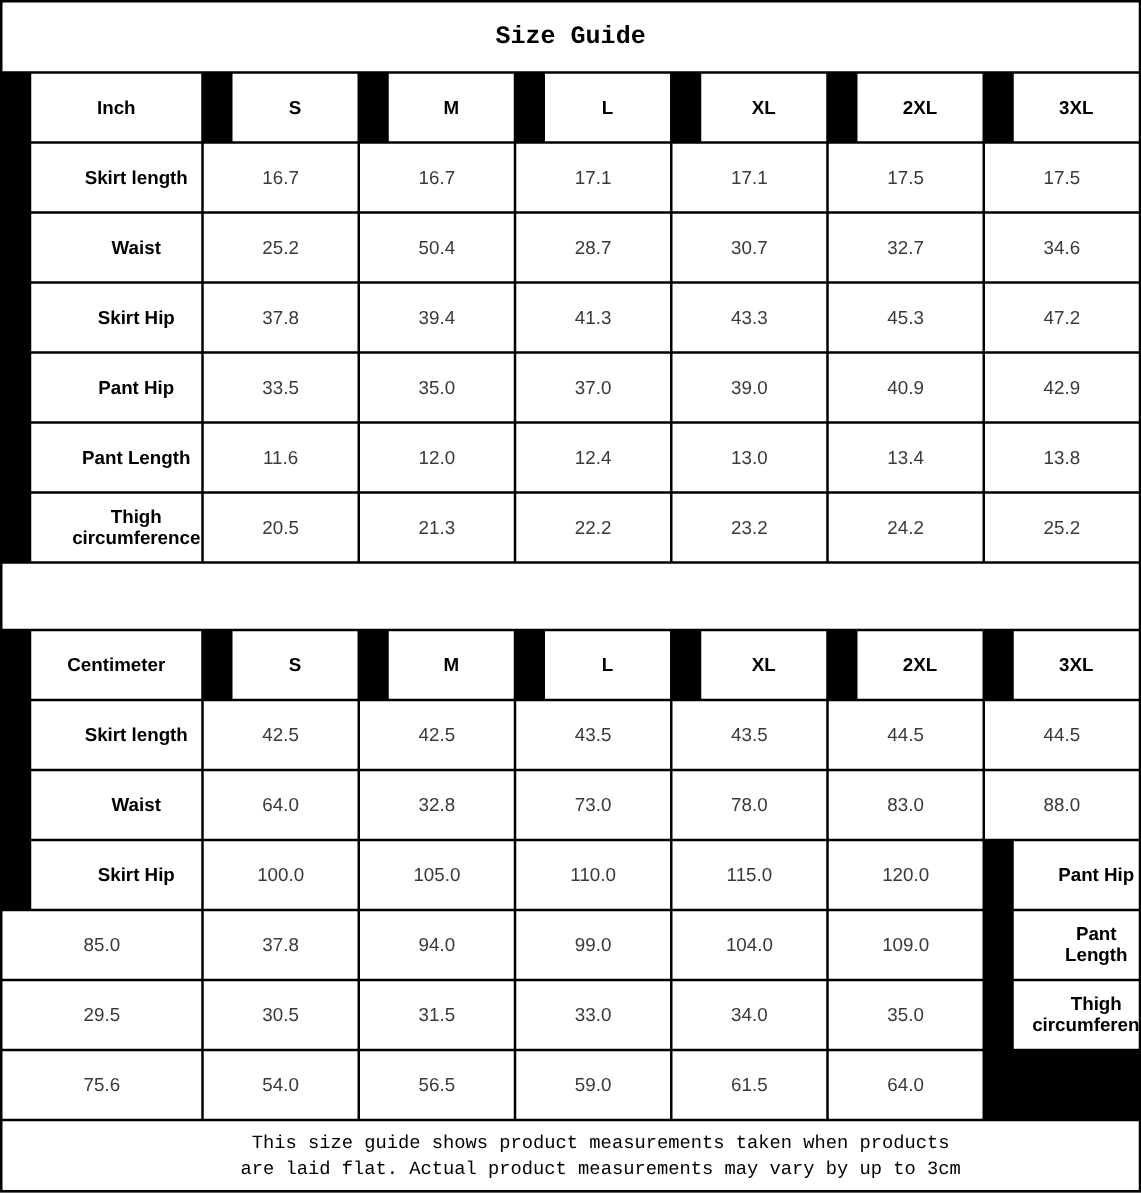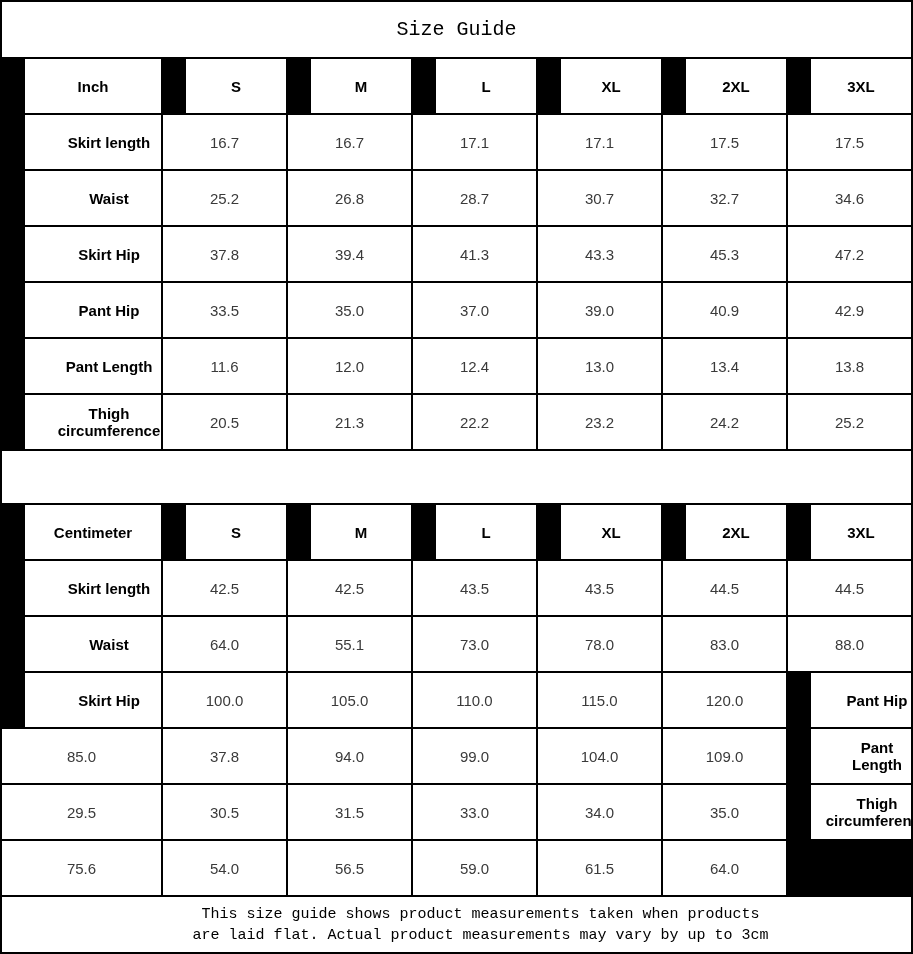--- a/index.html
+++ b/index.html
@@ -11,21 +11,21 @@
     gap:2px;padding:2px;
   }
   .c{
     background:#fff;display:flex;align-items:center;justify-content:center;
     font-family:"Liberation Sans",sans-serif;font-size:15px;color:#3a3a3a;
     overflow:hidden;text-align:center;
   }
   .hdr,.lbl{font-weight:bold;color:#000;margin-left:23px;}
   .lbl{font-size:15px;padding-left:32px;}
   .span7{grid-column:1 / -1;}
-  .title{font-family:"Liberation Mono",monospace;font-size:20px;color:#000;font-weight:normal;}
+  .title{font-family:"Liberation Mono",monospace;font-size:20px;color:#000;font-weight:bold;}
   .footer{font-family:"Liberation Mono",monospace;font-size:15px;color:#000;flex-direction:column;line-height:1.4;padding-left:48px;}
 </style>
 </head>
 <body>
 
 <div class="wrap">
 
   <div class="c span7 title">Size Guide</div>
 
   <div class="c hdr">Inch</div>
@@ -39,21 +39,21 @@
   <div class="c lbl">Skirt length</div>
   <div class="c">16.7</div>
   <div class="c">16.7</div>
   <div class="c">17.1</div>
   <div class="c">17.1</div>
   <div class="c">17.5</div>
   <div class="c">17.5</div>
 
   <div class="c lbl">Waist</div>
   <div class="c">25.2</div>
-  <div class="c">26.8</div>
+  <div class="c">50.4</div>
   <div class="c">28.7</div>
   <div class="c">30.7</div>
   <div class="c">32.7</div>
   <div class="c">34.6</div>
 
   <div class="c lbl">Skirt Hip</div>
   <div class="c">37.8</div>
   <div class="c">39.4</div>
   <div class="c">41.3</div>
   <div class="c">43.3</div>
@@ -97,21 +97,21 @@
   <div class="c lbl">Skirt length</div>
   <div class="c">42.5</div>
   <div class="c">42.5</div>
   <div class="c">43.5</div>
   <div class="c">43.5</div>
   <div class="c">44.5</div>
   <div class="c">44.5</div>
 
   <div class="c lbl">Waist</div>
   <div class="c">64.0</div>
-  <div class="c">55.1</div>
+  <div class="c">32.8</div>
   <div class="c">73.0</div>
   <div class="c">78.0</div>
   <div class="c">83.0</div>
   <div class="c">88.0</div>
 
   <div class="c lbl">Skirt Hip</div>
   <div class="c">100.0</div>
   <div class="c">105.0</div>
   <div class="c">110.0</div>
   <div class="c">115.0</div>

